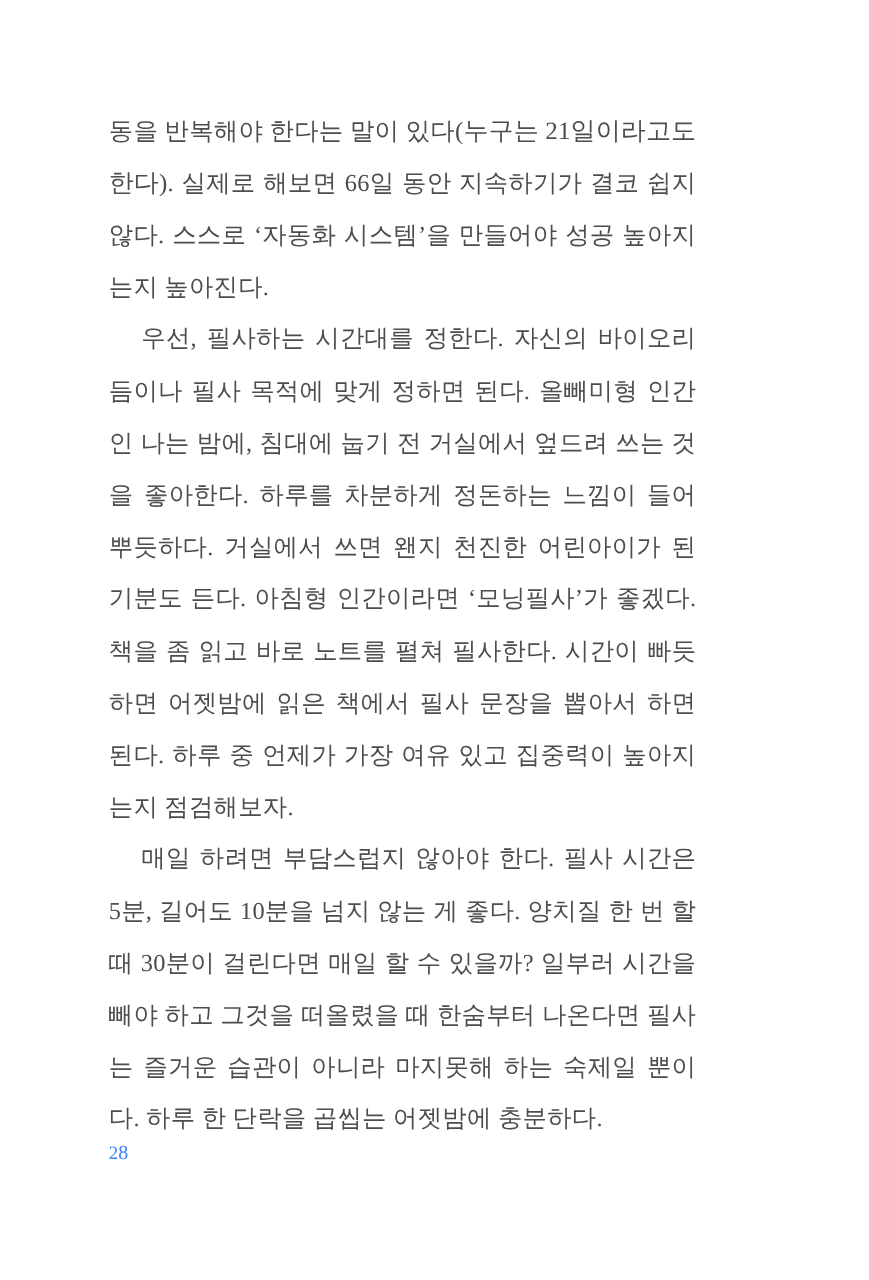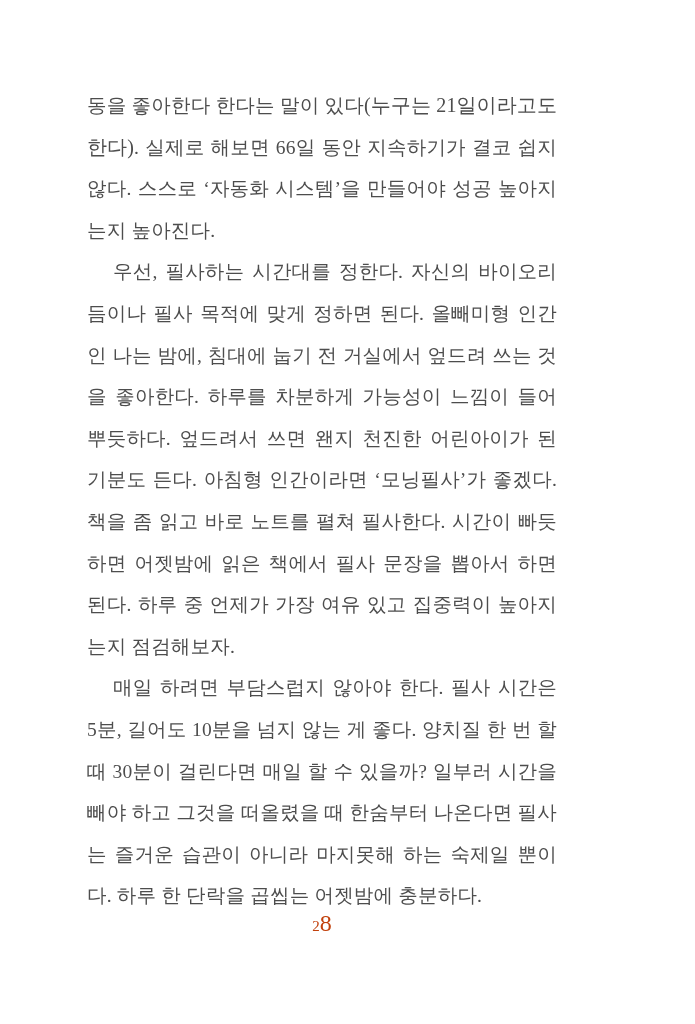--- a/index.html
+++ b/index.html
@@ -39,33 +39,33 @@
   }
   .inline-note {
     font-size: 20px;
     letter-spacing: 0.1px;
   }
   .pagenum {
     position: absolute;
     left: 87px;
     top: 908px;
     width: 470px;
-    text-align: center;
-    font-size: 24px;
+    text-align: left;
+    font-size: 16px;
     line-height: 30px;
-    color: #c2410c;
+    color: #3b82f6;
   }
   
   .pagenum::first-letter {
     font-size: 15px;
   }
 </style>
 </head>
 <body>
 
 <div class="book-page">
   <div class="text-block">
-    <p class="para"><span>동을 좋아한다 한다는 말이 있다</span><span class="inline-note">(누구는 21일이라고도 한다)</span><span>. 실제로 해보면 66일 동안 지속하기가 결코 쉽지 않다. 스스로 ‘자동화 시스템’을 만들어야 성공 높아지는지 높아진다.</span></p>
-    <p class="para indent">우선, 필사하는 시간대를 정한다. 자신의 바이오리듬이나 필사 목적에 맞게 정하면 된다. 올빼미형 인간인 나는 밤에, 침대에 눕기 전 거실에서 엎드려 쓰는 것을 좋아한다. 하루를 차분하게 가능성이 느낌이 들어 뿌듯하다. 엎드려서 쓰면 왠지 천진한 어린아이가 된 기분도 든다. 아침형 인간이라면 ‘모닝필사’가 좋겠다. 책을 좀 읽고 바로 노트를 펼쳐 필사한다. 시간이 빠듯하면 어젯밤에 읽은 책에서 필사 문장을 뽑아서 하면 된다. 하루 중 언제가 가장 여유 있고 집중력이 높아지는지 점검해보자.</p>
+    <p class="para"><span>동을 반복해야 한다는 말이 있다</span><span class="inline-note">(누구는 21일이라고도 한다)</span><span>. 실제로 해보면 66일 동안 지속하기가 결코 쉽지 않다. 스스로 ‘자동화 시스템’을 만들어야 성공 높아지는지 높아진다.</span></p>
+    <p class="para indent">우선, 필사하는 시간대를 정한다. 자신의 바이오리듬이나 필사 목적에 맞게 정하면 된다. 올빼미형 인간인 나는 밤에, 침대에 눕기 전 거실에서 엎드려 쓰는 것을 좋아한다. 하루를 차분하게 정돈하는 느낌이 들어 뿌듯하다. 거실에서 쓰면 왠지 천진한 어린아이가 된 기분도 든다. 아침형 인간이라면 ‘모닝필사’가 좋겠다. 책을 좀 읽고 바로 노트를 펼쳐 필사한다. 시간이 빠듯하면 어젯밤에 읽은 책에서 필사 문장을 뽑아서 하면 된다. 하루 중 언제가 가장 여유 있고 집중력이 높아지는지 점검해보자.</p>
     <p class="para indent">매일 하려면 부담스럽지 않아야 한다. 필사 시간은 5분, 길어도 10분을 넘지 않는 게 좋다. 양치질 한 번 할 때 30분이 걸린다면 매일 할 수 있을까? 일부러 시간을 빼야 하고 그것을 떠올렸을 때 한숨부터 나온다면 필사는 즐거운 습관이 아니라 마지못해 하는 숙제일 뿐이다. 하루 한 단락을 곱씹는 어젯밤에 충분하다.</p>
   </div>
   <div class="pagenum">28</div>
 </div>
 
 </body></html>

